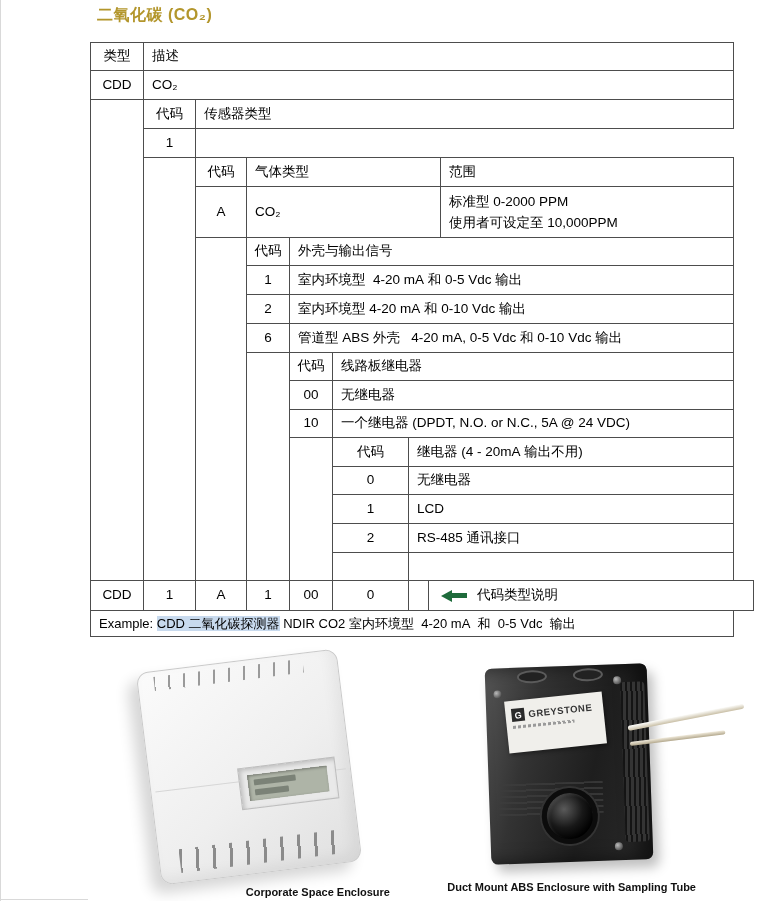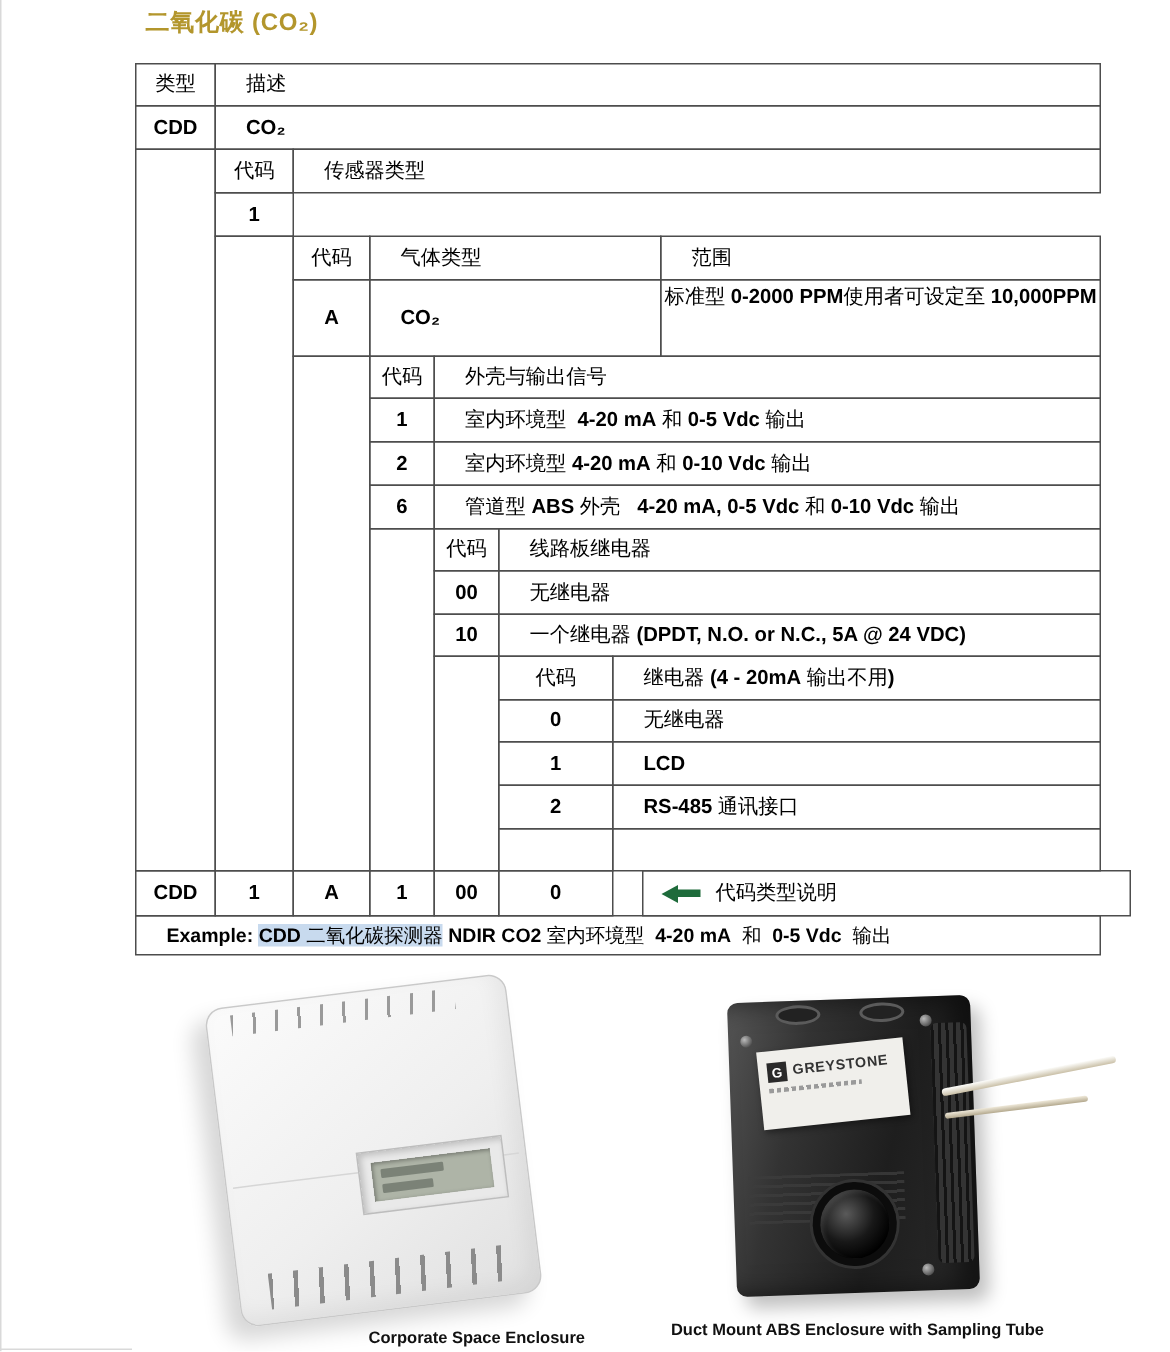--- a/index.html
+++ b/index.html
@@ -11,27 +11,27 @@
     font-family:"Liberation Sans","DejaVu Sans",sans-serif;color:#000;
   }
   .abs{position:absolute;}
   #page-title{
     left:97px;top:5px;font-size:16px;font-weight:700;color:var(--gold);
     letter-spacing:.5px;white-space:pre;
   }
   #code-table{left:90px;top:42px;width:644px;height:676px;}
   .cell{
     position:absolute;box-sizing:border-box;border:1px solid var(--bd);
-    display:flex;align-items:center;padding:0 20px;font-size:13.5px;
+    display:flex;align-items:center;padding:0 8px;font-size:13.5px;
     white-space:pre;line-height:1.2;
   }
   .ctr{justify-content:center;padding:0 2px;}
-  .b{font-weight:700;}
+  .b{font-weight:400;}
   .hl{background:var(--hl);}
-  .two-line{flex-direction:row;align-items:flex-start;justify-content:center;line-height:21px;}
+  .two-line{flex-direction:column;align-items:flex-start;justify-content:center;line-height:21px;}
   .arrow{display:inline-flex;align-items:center;margin-right:10px;}
   .arrow .head{width:0;height:0;border-top:6px solid transparent;border-bottom:6px solid transparent;border-right:11px solid var(--green);}
   .arrow .bar{width:15px;height:5px;background:var(--green);}
   .caption{font-size:11px;font-weight:700;text-align:right;color:#111;}
   
   .device-white{
     position:absolute;left:30px;top:12px;width:200px;height:212px;
     background:linear-gradient(145deg,#fbfbfb 0%,#efefef 55%,#e0e0e0 100%);
     border:1px solid #c9c9c9;border-radius:12px;
     transform:rotate(-7deg);

